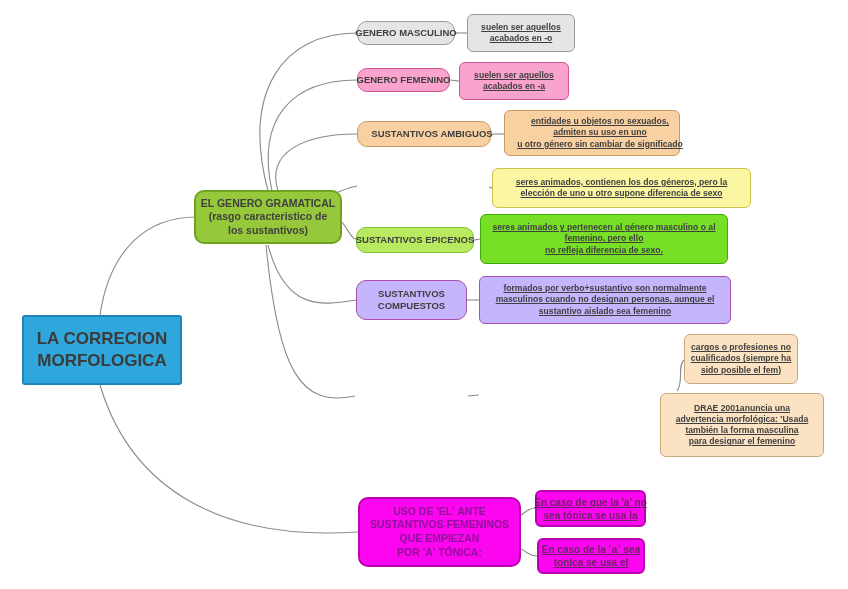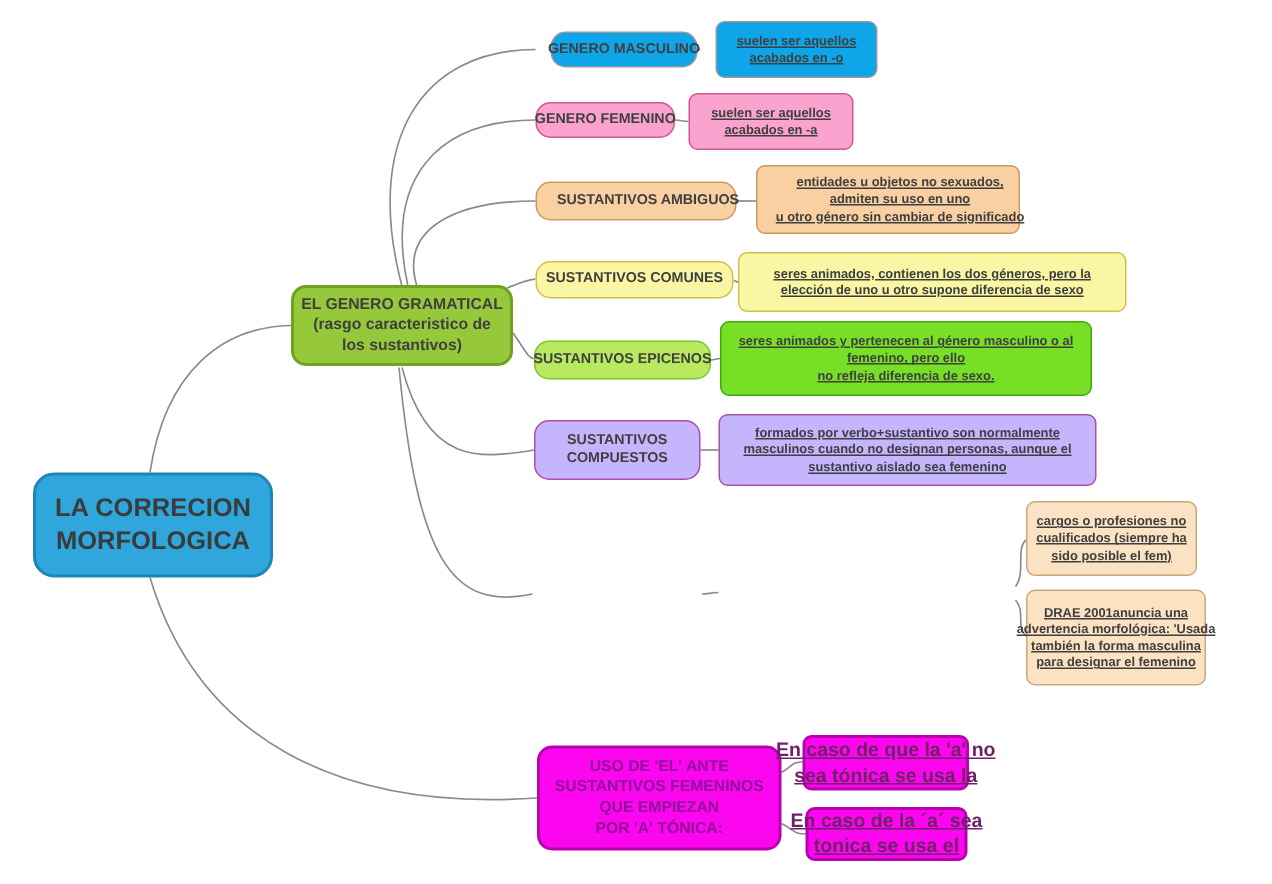--- a/index.html
+++ b/index.html
@@ -10,27 +10,27 @@
   #wires{position:absolute;left:0;top:0;width:848px;height:589px;z-index:0;}
   #wires path{fill:none;stroke:#8a8a8a;stroke-width:1.1px;}
   .box{
     position:absolute;z-index:1;box-sizing:border-box;
     display:flex;align-items:center;justify-content:center;text-align:center;
     font-weight:bold;color:#3f3f3f;border-radius:10px;padding:2px 5px;
   }
   .box span{white-space:pre;display:block;line-height:1.3;}
   .label{font-size:9.5px;}
   .note{font-size:8.6px;border-radius:6px;text-decoration:underline;}
-  .root{font-size:17px;line-height:1.35;color:#3b3b3b;border-radius:14px;}
+  .root{font-size:17px;line-height:1.35;color:#3b3b3b;border-radius:3px;}
   .main{font-size:10.5px;}
   .magtitle{font-size:10.5px;color:#90109A;}
-  .mnote{font-size:13px;color:#6E2168;}
+  .mnote{font-size:10px;color:#6E2168;}
   .blue{background:#2FA7DC;border:2.5px solid #1F85B6;}
   .lime{background:#96C83C;border:2px solid #6FA21E;}
-  .cyan{background:#0ea5e9;border:1.5px solid #9A9A9A;margin-left:10px;}
+  .cyan{background:#e5e5e5;border:1.5px solid #9A9A9A;}
   .pink{background:#F9A3CE;border:1.5px solid #D45592;}
   .peach{background:#F8D0A2;border:1.5px solid #C99A5E;padding-left:21px;}
   .peachlight{background:#FBE2C2;border:1.5px solid #C9A87E;}
   .yellow{background:#FAF6A4;border:1.5px solid #CDC24A;}
   .ltgreen{background:#B9E95F;border:1.5px solid #7FC42F;}
   .brightgreen{background:#77E026;border:1.5px solid #3FA80D;}
   .violet{background:#c4b5fd;border:1.5px solid #AB4FAB;}
   .magenta{background:#FB06EE;border:2px solid #BA00B0;}
 </style>
 </head>
@@ -90,23 +90,20 @@
 
   <div class="box peach label" style="left:357px;top:121px;width:134px;height:26px">
     <span>SUSTANTIVOS AMBIGUOS</span>
   </div>
   <div class="box peach note" style="left:504px;top:110px;width:176px;height:46px">
     <span>entidades u objetos no sexuados,
 admiten su uso en uno
 u otro género sin cambiar de significado</span>
   </div>
 
-  <div class="box yellow label" style="left:357px;top:174px;width:132px;height:25px">
-    <span>SUSTANTIVOS COMUNES</span>
-  </div>
   <div class="box yellow note" style="left:492px;top:168px;width:259px;height:40px">
     <span>seres animados, contienen los dos géneros, pero la
 elección de uno u otro supone diferencia de sexo</span>
   </div>
 
   <div class="box ltgreen label" style="left:356px;top:227px;width:118px;height:26px">
     <span>SUSTANTIVOS EPICENOS</span>
   </div>
   <div class="box brightgreen note" style="left:480px;top:214px;width:248px;height:50px">
     <span>seres animados y pertenecen al género masculino o al
@@ -122,21 +119,21 @@
     <span>formados por verbo+sustantivo son normalmente
 masculinos cuando no designan personas, aunque el
 sustantivo aislado sea femenino</span>
   </div>
 
   <div class="box peachlight note" style="left:684px;top:334px;width:114px;height:50px">
     <span>cargos o profesiones no
 cualificados (siempre ha
 sido posible el fem)</span>
   </div>
-  <div class="box peachlight note" style="left:684px;top:393px;width:120px;height:64px">
+  <div class="box peachlight note" style="left:660px;top:393px;width:164px;height:64px">
     <span>DRAE 2001anuncia una
 advertencia morfológica: 'Usada
 también la forma masculina
 para designar el femenino</span>
   </div>
 
   <div class="box magenta magtitle" style="left:358px;top:497px;width:163px;height:70px">
     <span>USO DE 'EL' ANTE
 SUSTANTIVOS FEMENINOS
 QUE EMPIEZAN

